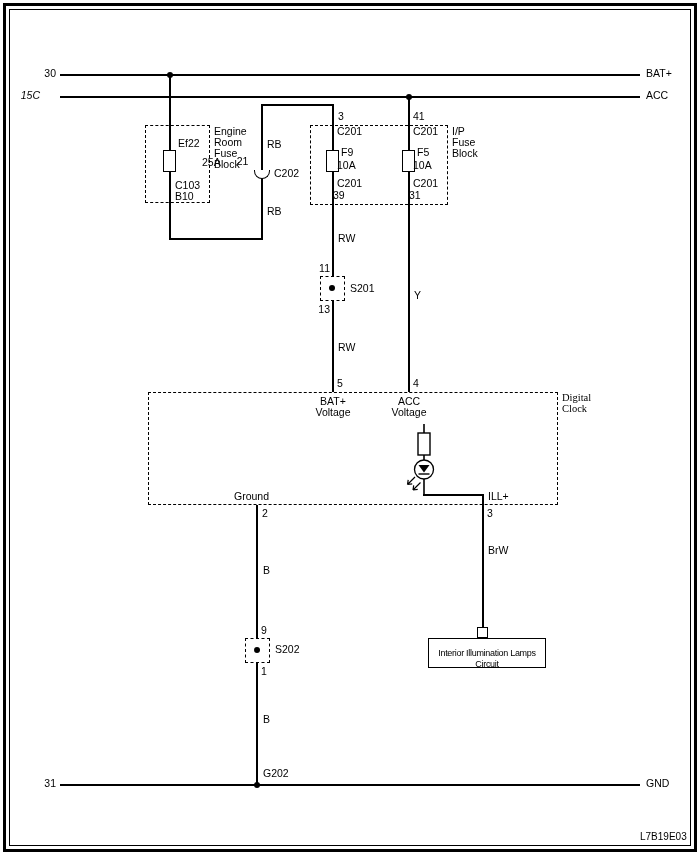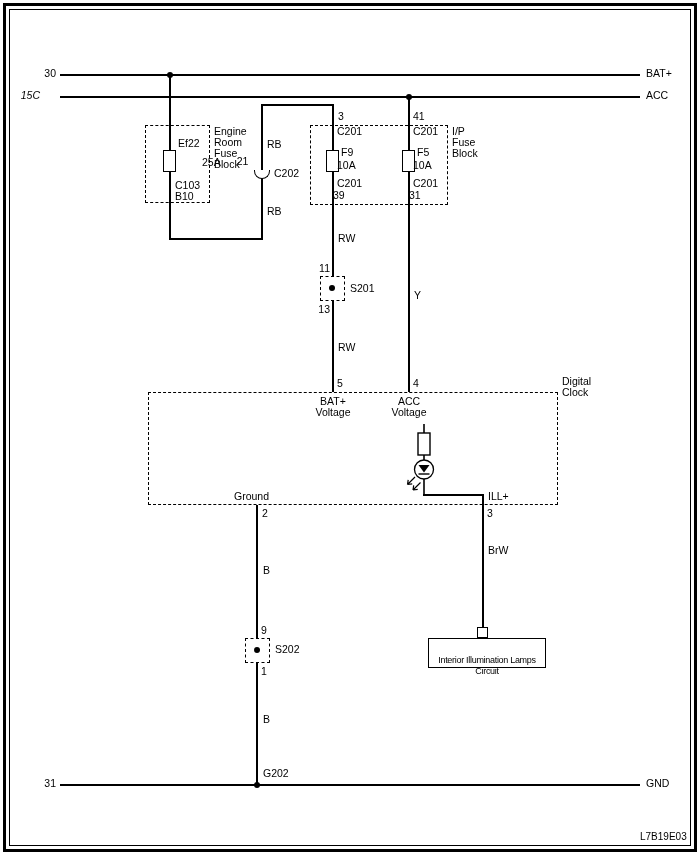--- a/index.html
+++ b/index.html
@@ -16,21 +16,21 @@
   .lbl { position: absolute; white-space: pre-line; line-height: 11px; }
   .ra { text-align: right; }
   .ctr { text-align: center; }
   .dot { position: absolute; width: 6px; height: 6px; background: #000; border-radius: 50%; }
   .dashbox { position: absolute; border: 1px dashed #000; background: transparent; }
   .fuse { position: absolute; width: 13px; height: 22px; border: 1.5px solid #000; background: #fff; }
   .cup { position: absolute; width: 16px; height: 9px; border: 1.5px solid #000; border-top: none; border-radius: 0 0 10px 10px; background: #fff; }
   .sq { position: absolute; width: 11px; height: 11px; border: 1.5px solid #000; background: #fff; }
   .solidbox { position: absolute; border: 1.5px solid #000; background: #fff; }
   .code { font-size: 10px; }
-  .lampstxt { font-size: 9px; letter-spacing: -0.3px; line-height: 11px; white-space: pre-line; padding-top: 16px; }
+  .lampstxt { font-size: 9px; letter-spacing: -0.3px; line-height: 11px; white-space: pre-line; padding-top: 9px; }
 </style>
 </head>
 <body>
 
 <div class="page">
   <div class="frame-a"></div>
   <div class="frame-b"></div>
 
   <div class="h" style="left:60px;top:74px;width:580px;"></div>
   <div class="lbl ra" style="left:28px;top:68px;width:28px;">30</div>
@@ -106,21 +106,21 @@
   <div class="lbl ra" style="left:316px;top:263px;width:14px;">11</div>
   <div class="lbl ra" style="left:316px;top:304px;width:14px;">13</div>
   <div class="lbl" style="left:350px;top:283px;">S201</div>
   <div class="v" style="left:332px;top:301px;height:91px;"></div>
   <div class="lbl" style="left:338px;top:342px;">RW</div>
 
   <div class="v" style="left:408px;top:205px;height:187px;"></div>
   <div class="lbl" style="left:414px;top:290px;">Y</div>
 
   <div class="dashbox" style="left:148px;top:392px;width:410px;height:113px;"></div>
-  <div class="lbl" style="left:562px;top:376px;">Digital
+  <div class="lbl" style="left:562px;top:392px;font-family:Liberation Serif, serif;">Digital
 Clock</div>
   <div class="lbl" style="left:337px;top:378px;">5</div>
   <div class="lbl" style="left:413px;top:378px;">4</div>
   <div class="lbl ctr" style="left:308px;top:396px;width:50px;">BAT+
 Voltage</div>
   <div class="lbl ctr" style="left:384px;top:396px;width:50px;">ACC
 Voltage</div>
 
   <svg style="position:absolute;left:404px;top:422px;" width="42" height="76" viewBox="0 0 42 76">
     <path d="M20 2 V11" stroke="#000" stroke-width="1.6" fill="none"></path>

